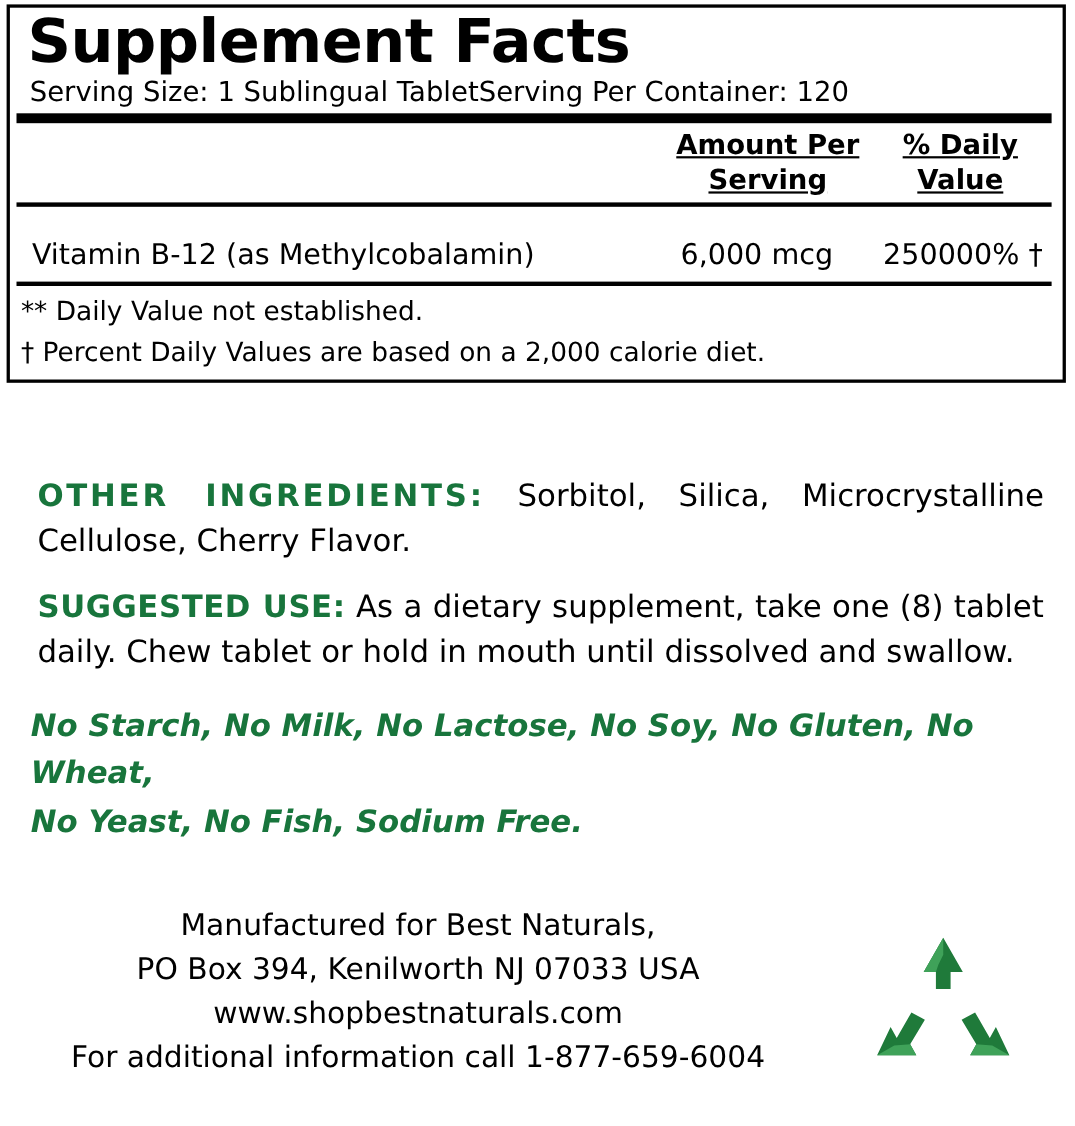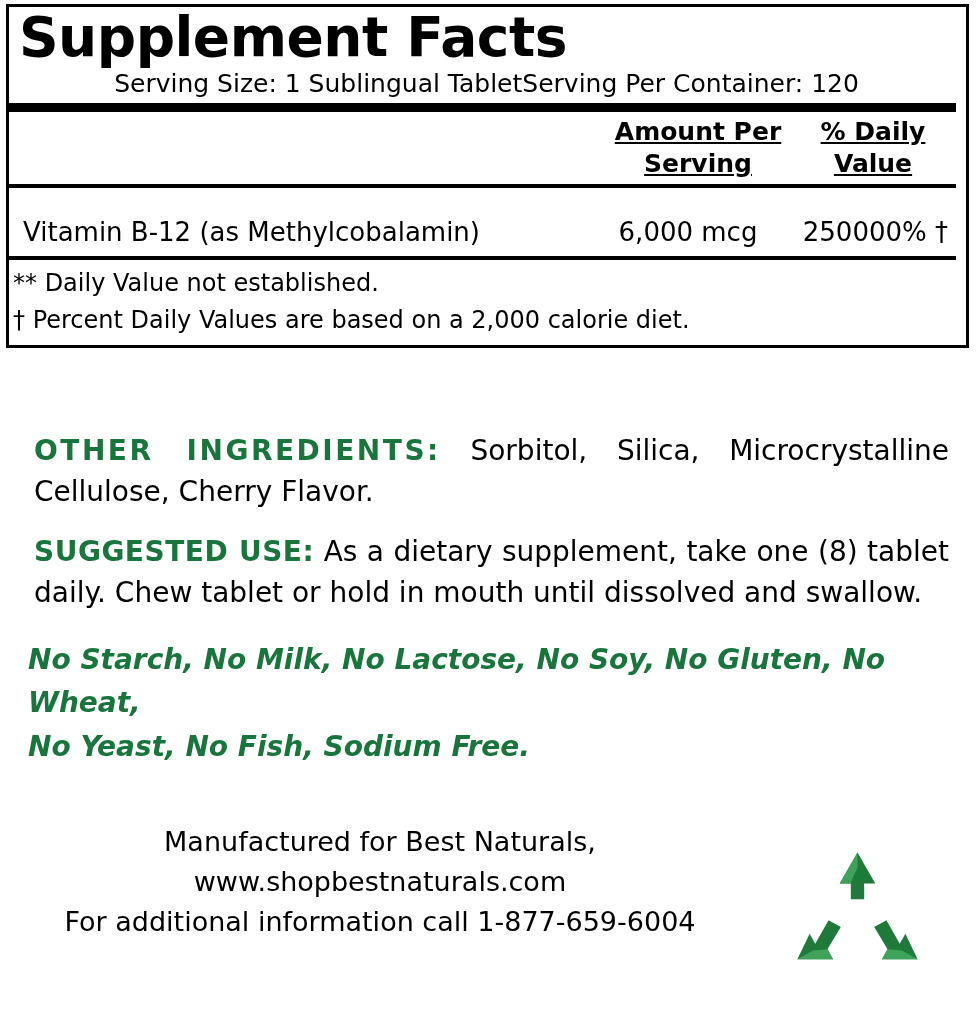--- a/index.html
+++ b/index.html
@@ -23,36 +23,36 @@
   }
 
   
   .sf-panel {
     position: absolute;
     left: 6px;
     top: 4px;
     width: 963px;
     box-sizing: border-box;
     border: 3px solid #000000;
-    padding: 0 10px 6px 0;
+    padding: 0 10px 6px 6px;
   }
 
   .sf-title {
     font-family: "DejaVu Sans", sans-serif;
     font-weight: bold;
     font-size: 55px;
     line-height: 1.05;
     letter-spacing: -0.5px;
     margin: 2px 0 0 10px;
     white-space: nowrap;
   }
 
   .sf-servingrow {
     display: flex;
-    justify-content: center;
+    justify-content: flex-start;
     align-items: baseline;
     font-family: "DejaVu Sans", sans-serif;
     font-size: 25px;
     margin: 2px 4px 0 12px;
     white-space: nowrap;
   }
 
   .rule-thick {
     border-top: 9px solid #000000;
     margin: 5px 0 0 0;
@@ -238,20 +238,21 @@
     </p>
 
     <div class="claims">
       <div>No Starch, No Milk, No Lactose, No Soy, No Gluten, No Wheat,</div>
       <div>No Yeast, No Fish, Sodium Free.</div>
     </div>
   </div>
 
   <div class="manu">
     <div>Manufactured for Best Naturals,</div>
+    <div>PO Box 394, Kenilworth NJ 07033 USA</div>
     <div>www.shopbestnaturals.com</div>
     <div>For additional information call 1-877-659-6004</div>
   </div>
 
 
   <div class="recycle">
     <svg viewBox="0 0 120 115" width="135" height="128" aria-hidden="true">
 
       <path d="M60 4 L44 32 L54 32 L54 46 L66 46 L66 32 L76 32 Z" fill="#1f7a3a"></path>
       <path d="M60 4 L44 32 L54 32 L56 26 L60 18 Z" fill="#3fa259"></path>

